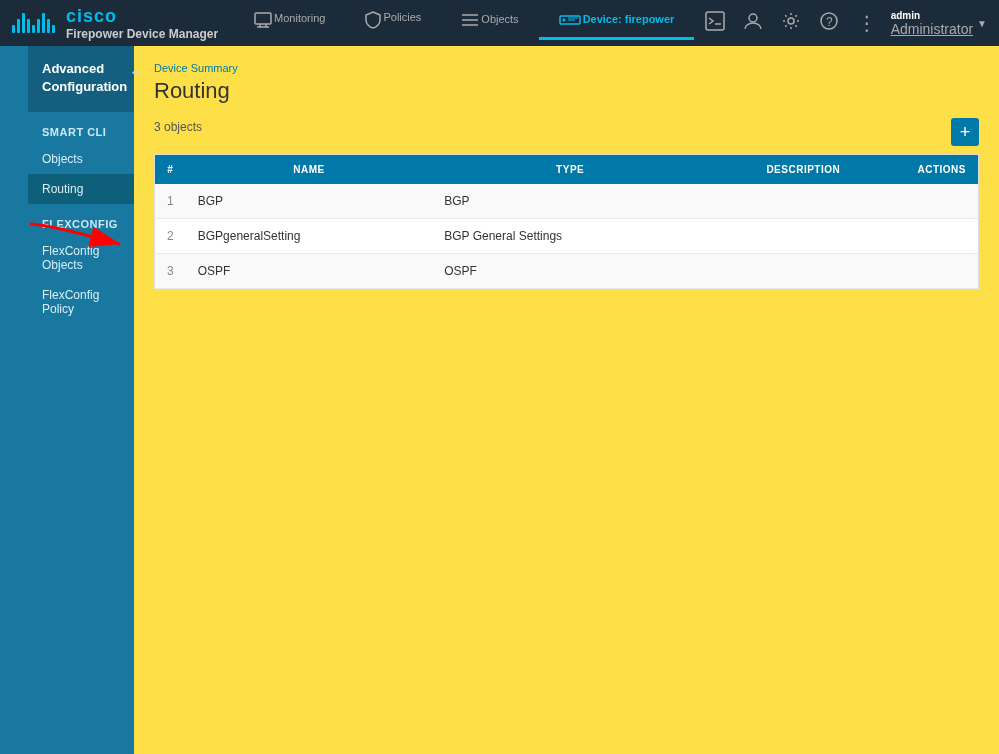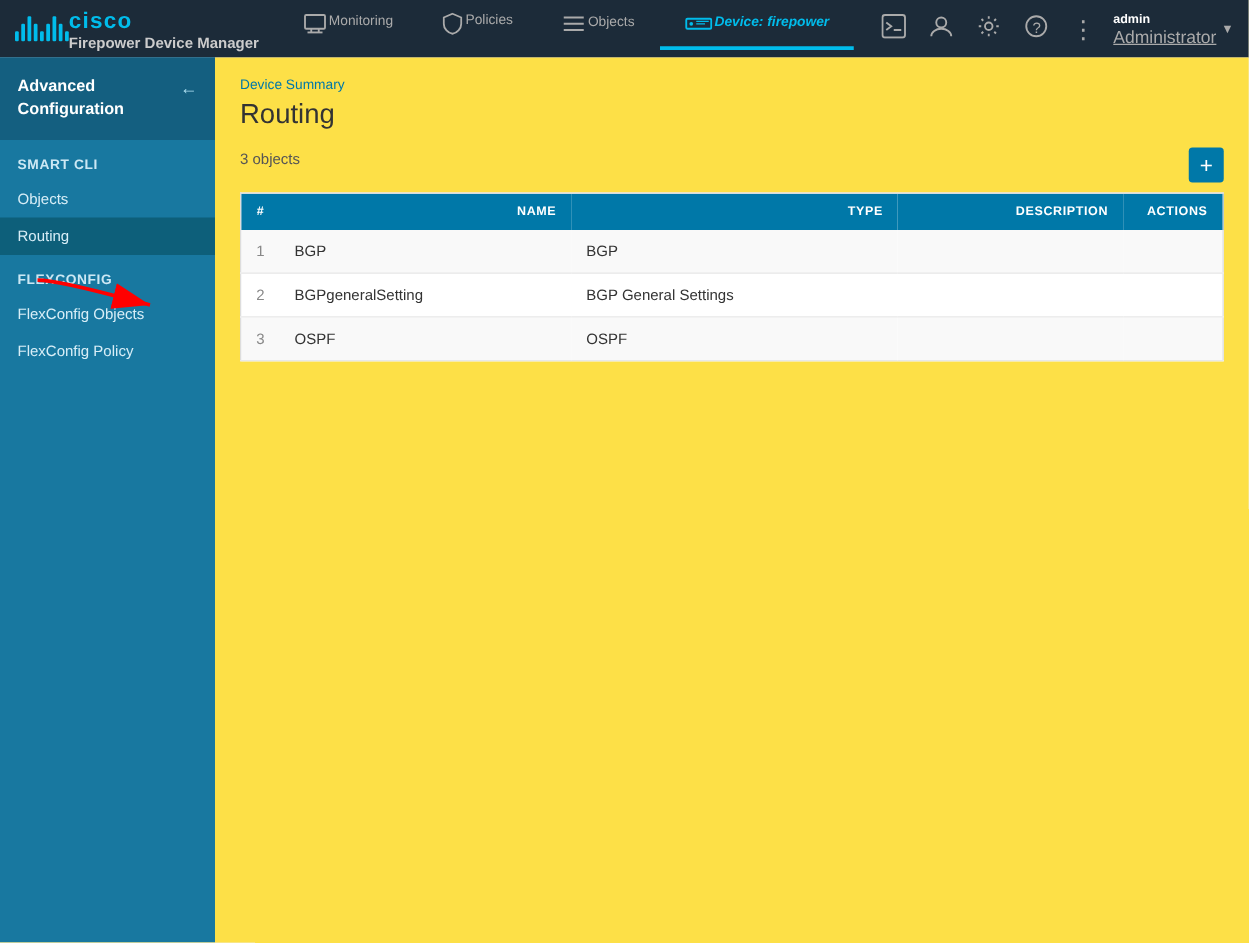--- a/index.html
+++ b/index.html
@@ -12,21 +12,21 @@
       background: #1b2a3b;
       display: flex;
       align-items: center;
       padding: 0 12px;
       gap: 0;
       background-color: #1c2b39;
     }
     .cisco-logo {
       display: flex;
       align-items: center;
-      gap: 0;
+      gap: 11px;
       color: white;
       font-size: 13px;
       font-weight: bold;
       min-width: 200px;
       padding-right: 16px;
     }
     .cisco-logo .cisco-text {
       color: #00bceb;
       font-size: 18px;
       font-weight: bold;
@@ -84,27 +84,28 @@
     .user-info .role { color: #aaa; font-size: 14px; text-decoration: underline; }
 
     
     .layout {
       display: flex;
       height: calc(754px - 46px);
     }
 
     
     .sidebar {
-      width: 172px;
+      width: 134px;
       background: #1b7a9e;
       background: #1a7fa5;
       background: #1878a0;
       color: white;
       flex-shrink: 0;
       position: relative;
+      padding-left: 28px;
     }
     .sidebar-header {
       display: flex;
       align-items: flex-start;
       justify-content: space-between;
       padding: 14px 12px 14px 14px;
       background: #145f80;
       min-height: 66px;
     }
     .sidebar-title {
@@ -185,21 +186,21 @@
       background: white;
       border: 1px solid #ddd;
       margin-top: 2px;
     }
     .data-table thead tr {
       background: #0078a8;
       color: white;
     }
     .data-table thead th {
       padding: 9px 12px;
-      text-align: right;
+      text-align: center;
       font-size: 10px;
       font-weight: bold;
       text-transform: uppercase;
       letter-spacing: 0.5px;
     }
     .data-table thead th.num-col {
       width: 30px;
       text-align: center;
     }
     .data-table thead th.actions-col {
@@ -289,21 +290,21 @@
     <a class="nav-item">
       <span class="nav-icon">
         <svg width="18" height="14" viewBox="0 0 18 14" fill="none">
             <line x1="1" y1="2" x2="17" y2="2" stroke="#aaa" stroke-width="1.5"></line>
             <line x1="1" y1="7" x2="17" y2="7" stroke="#aaa" stroke-width="1.5"></line>
             <line x1="1" y1="12" x2="17" y2="12" stroke="#aaa" stroke-width="1.5"></line>
           </svg>
       </span>
       <span>Objects</span>
     </a>
-    <a class="nav-item active" style="border-bottom-color:#00bceb;color:#00bceb;font-style:italic;">
+    <a class="nav-item active" style="border-bottom-color:#00bceb;color:#00bceb;">
       <span class="nav-icon">
         <svg width="22" height="14" viewBox="0 0 22 14" fill="none">
             <rect x="1" y="3" width="20" height="8" rx="1" stroke="#00bceb" stroke-width="1.5" fill="none"></rect>
             <circle cx="5" cy="7" r="1.5" fill="#00bceb"></circle>
             <line x1="9" y1="5" x2="19" y2="5" stroke="#00bceb" stroke-width="1"></line>
             <line x1="9" y1="7" x2="16" y2="7" stroke="#00bceb" stroke-width="1"></line>
           </svg>
       </span>
       <span style="color:#00bceb;font-weight:bold;">Device: firepower</span>
     </a>

